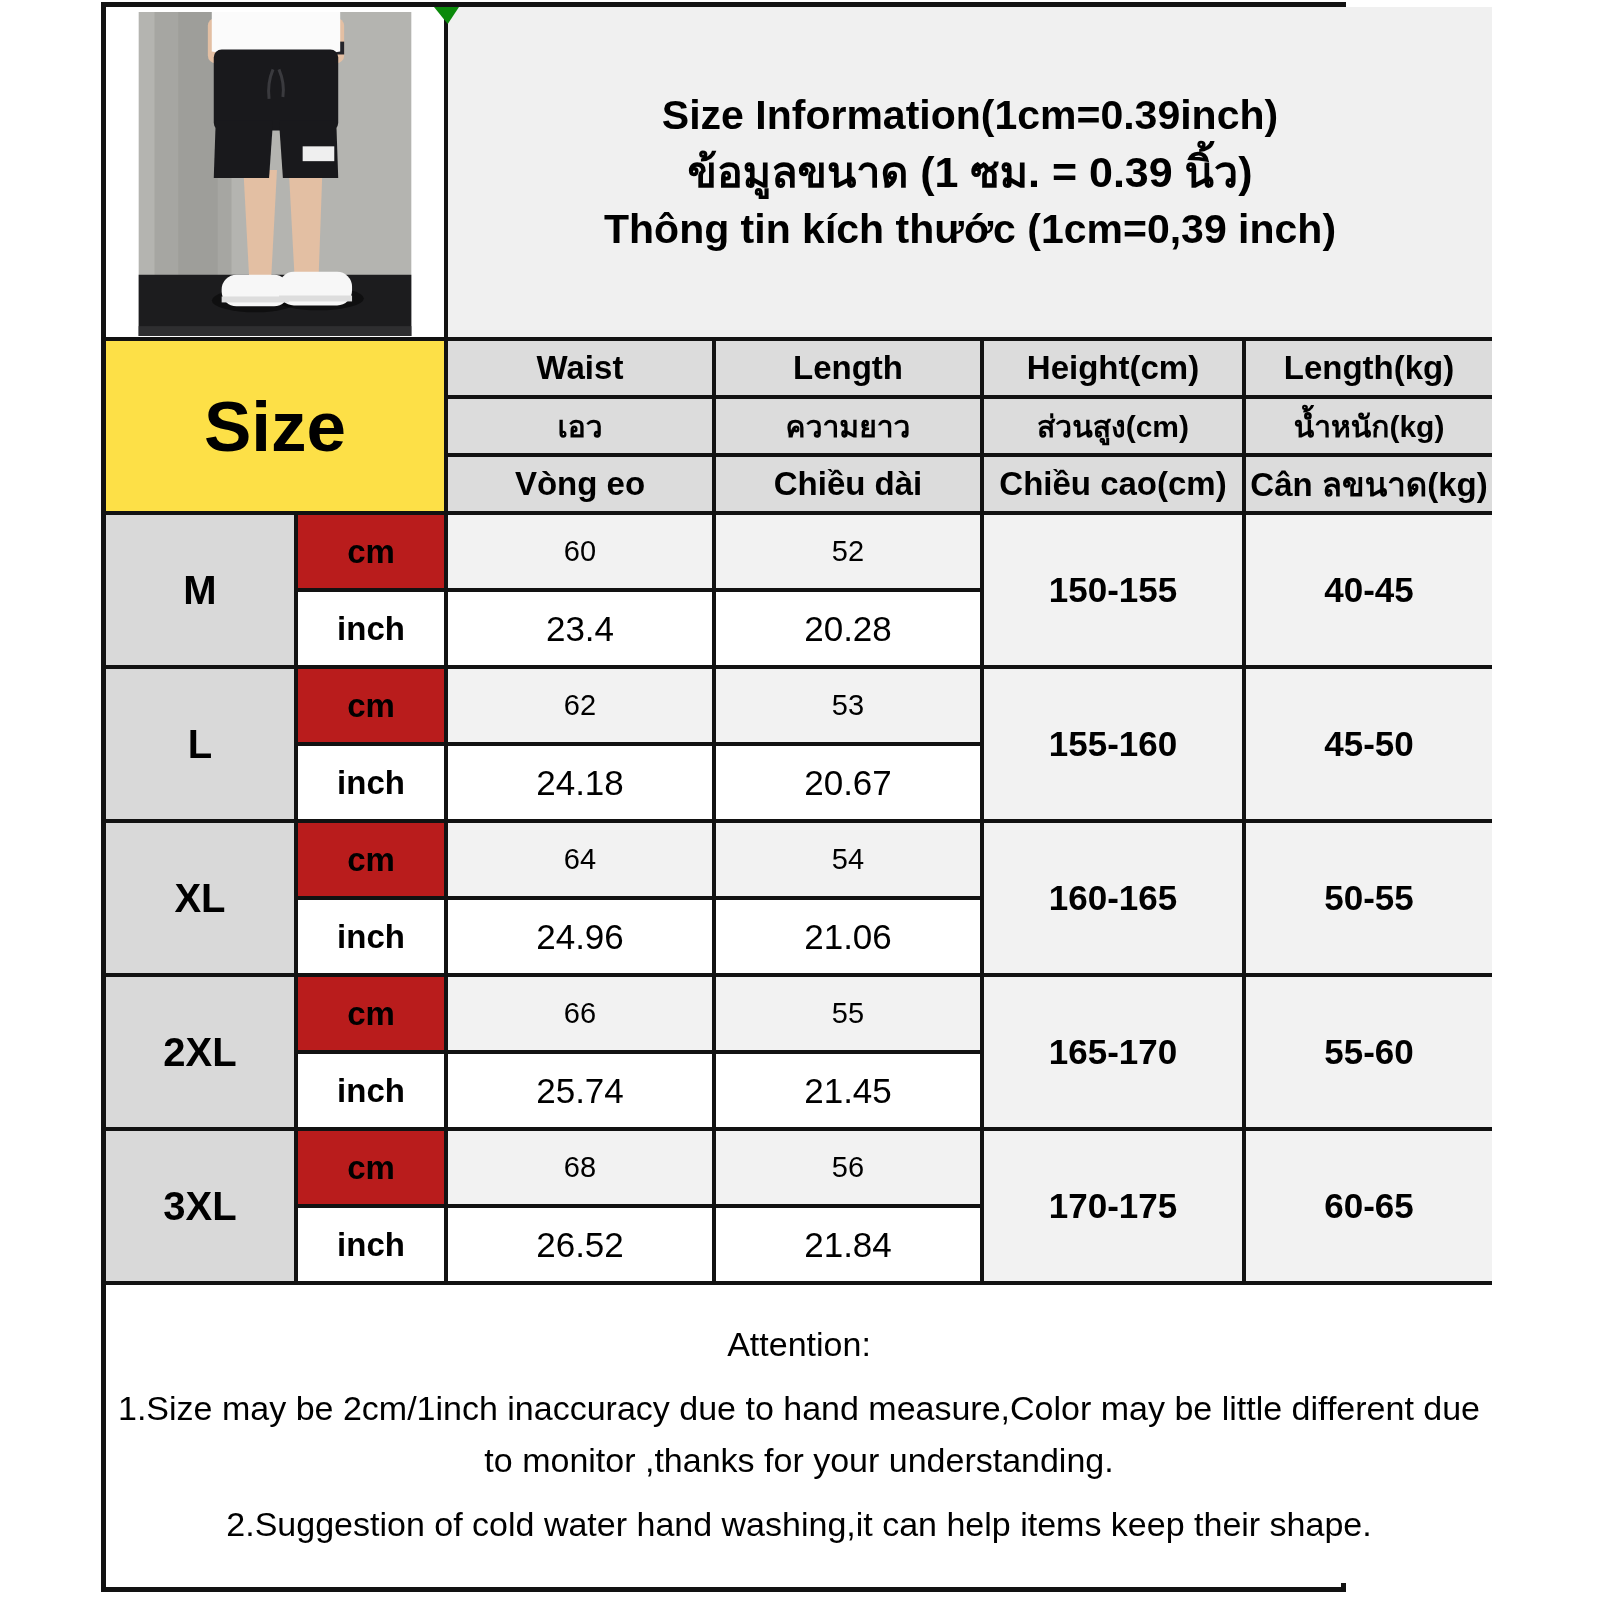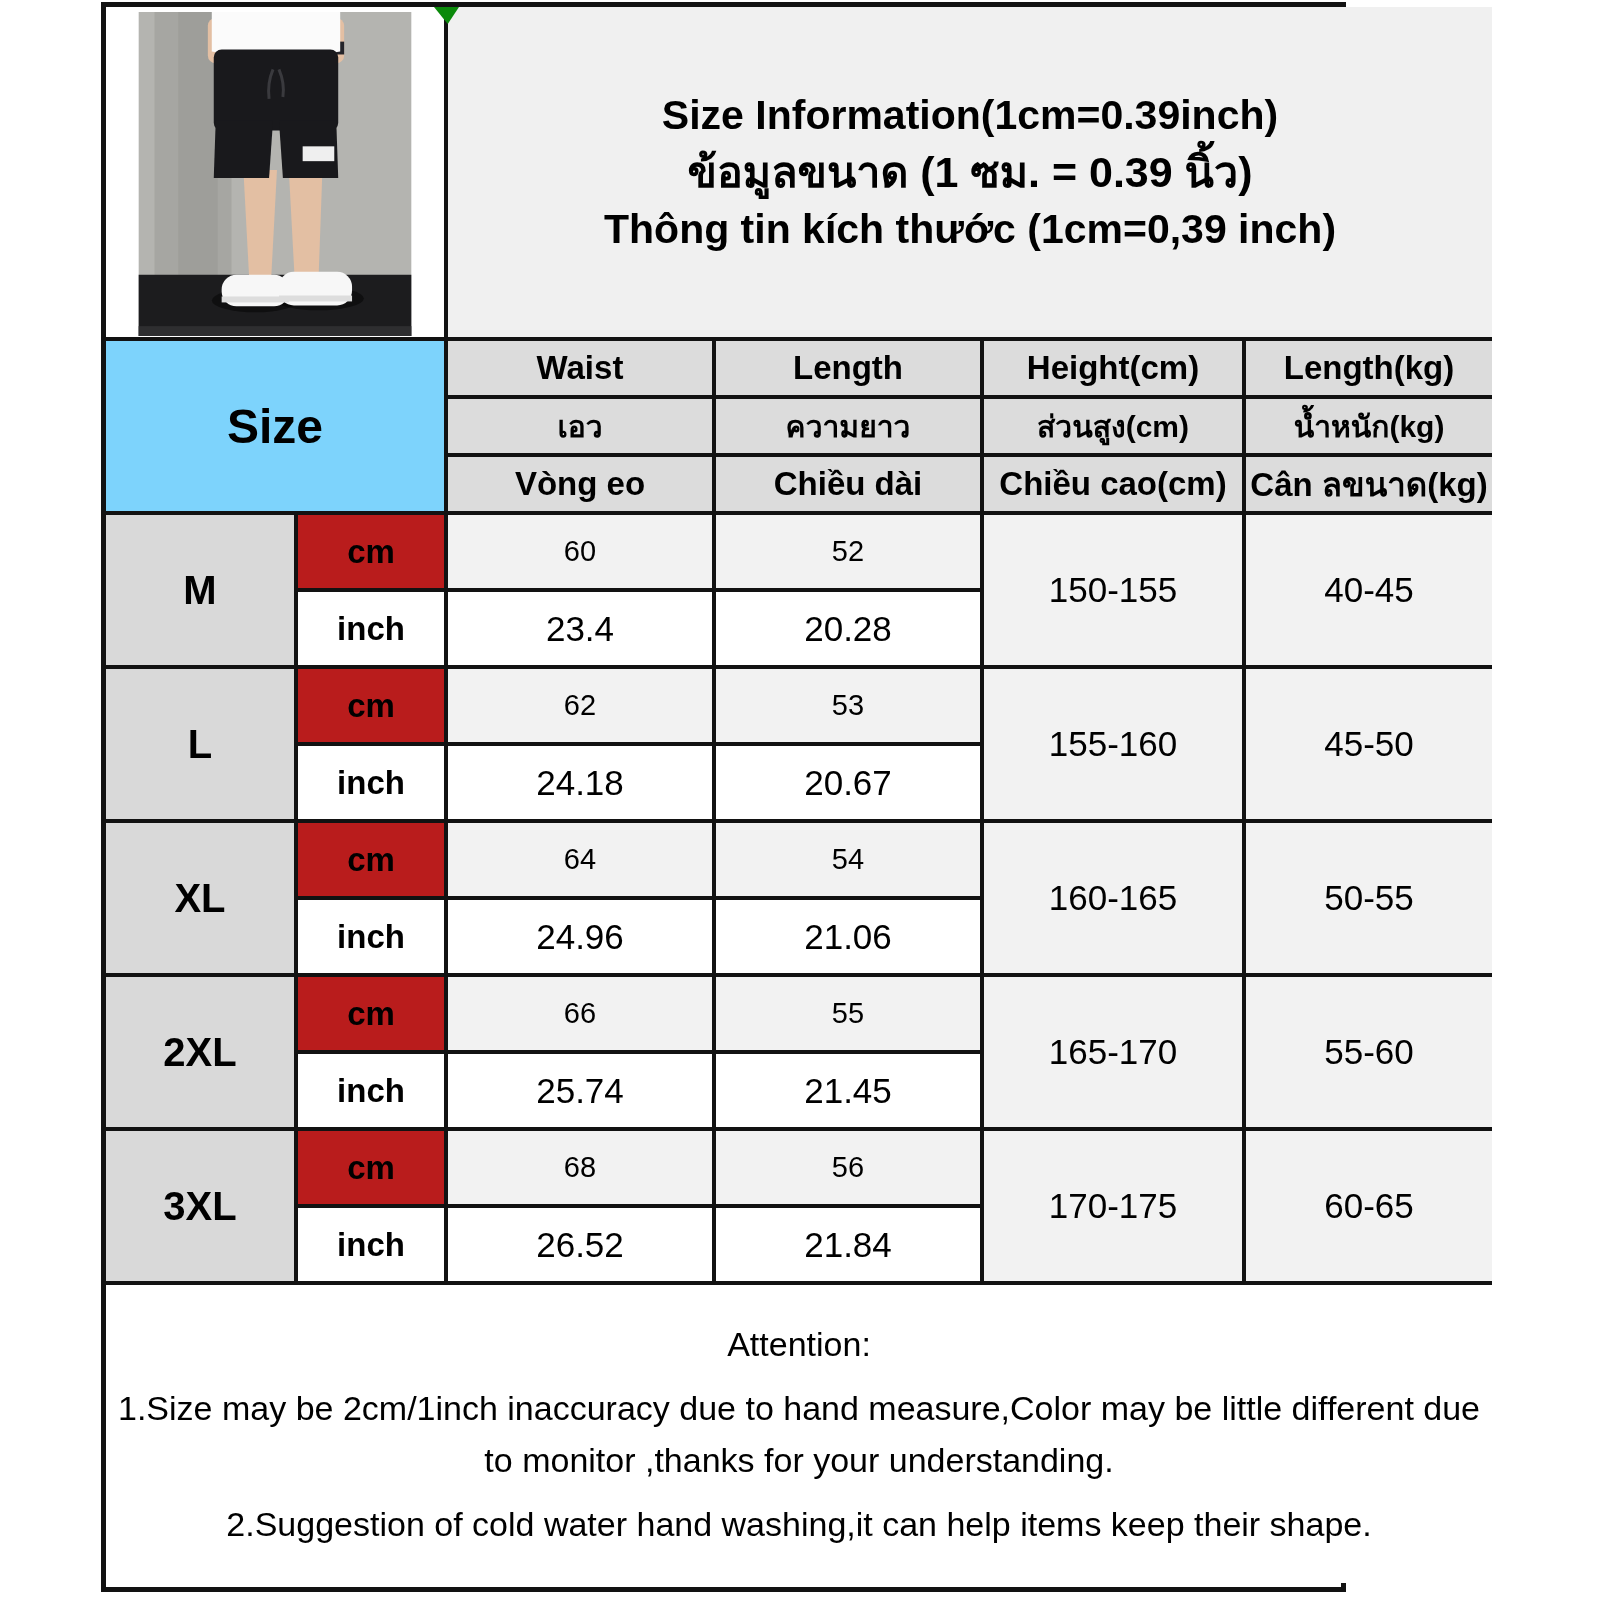--- a/index.html
+++ b/index.html
@@ -20,31 +20,31 @@
   .no-t{border-top:none !important;}
   .no-b{border-bottom:none !important;}
 
   tr.top-row{height:332px;}
   td.photo-cell{background:#ffffff;}
   td.title-cell{background:#f0f0f0;}
   .title-cell .t-en,.title-cell .t-vi{font-size:41px;font-weight:bold;line-height:57px;}
   .title-cell .t-th{font-size:43px;font-weight:bold;line-height:57px;}
 
   tr.hdr{height:58px;}
-  th.size-corner{background:#7dd3fc;font-size:48px;font-weight:bold;}
+  th.size-corner{background:#fde047;font-size:71px;font-weight:bold;}
   th.col-hdr{background:#dcdcdc;font-size:33px;font-weight:bold;}
   th.col-hdr.th-lang{font-size:30px;}
 
   tr.body-row{height:77px;}
   th.size-label{background:#d9d9d9;font-size:40px;font-weight:bold;}
   td.unit-cm{background:#b91c1c;font-size:33px;font-weight:bold;}
   td.unit-inch{background:#ffffff;font-size:33px;font-weight:bold;}
   td.val-cm{background:#f2f2f2;font-size:29px;font-weight:normal;}
   td.val-inch{background:#ffffff;font-size:35px;font-weight:normal;}
-  td.range{background:#f2f2f2;font-size:35px;font-weight:normal;}
+  td.range{background:#f2f2f2;font-size:35px;font-weight:bold;}
 
   tr.attention-row{height:300px;}
   td.attention-cell{text-align:left;vertical-align:top;background:#fff;
        padding:8px 10px 0 8px;font-size:34px;line-height:52px;font-weight:normal;}
   .attention-cell div{margin:12px;}
 
   .photo-wrap{width:276px;height:324px;margin:4px auto 0 auto;}
   svg{display:block;}
 </style>
 </head>

